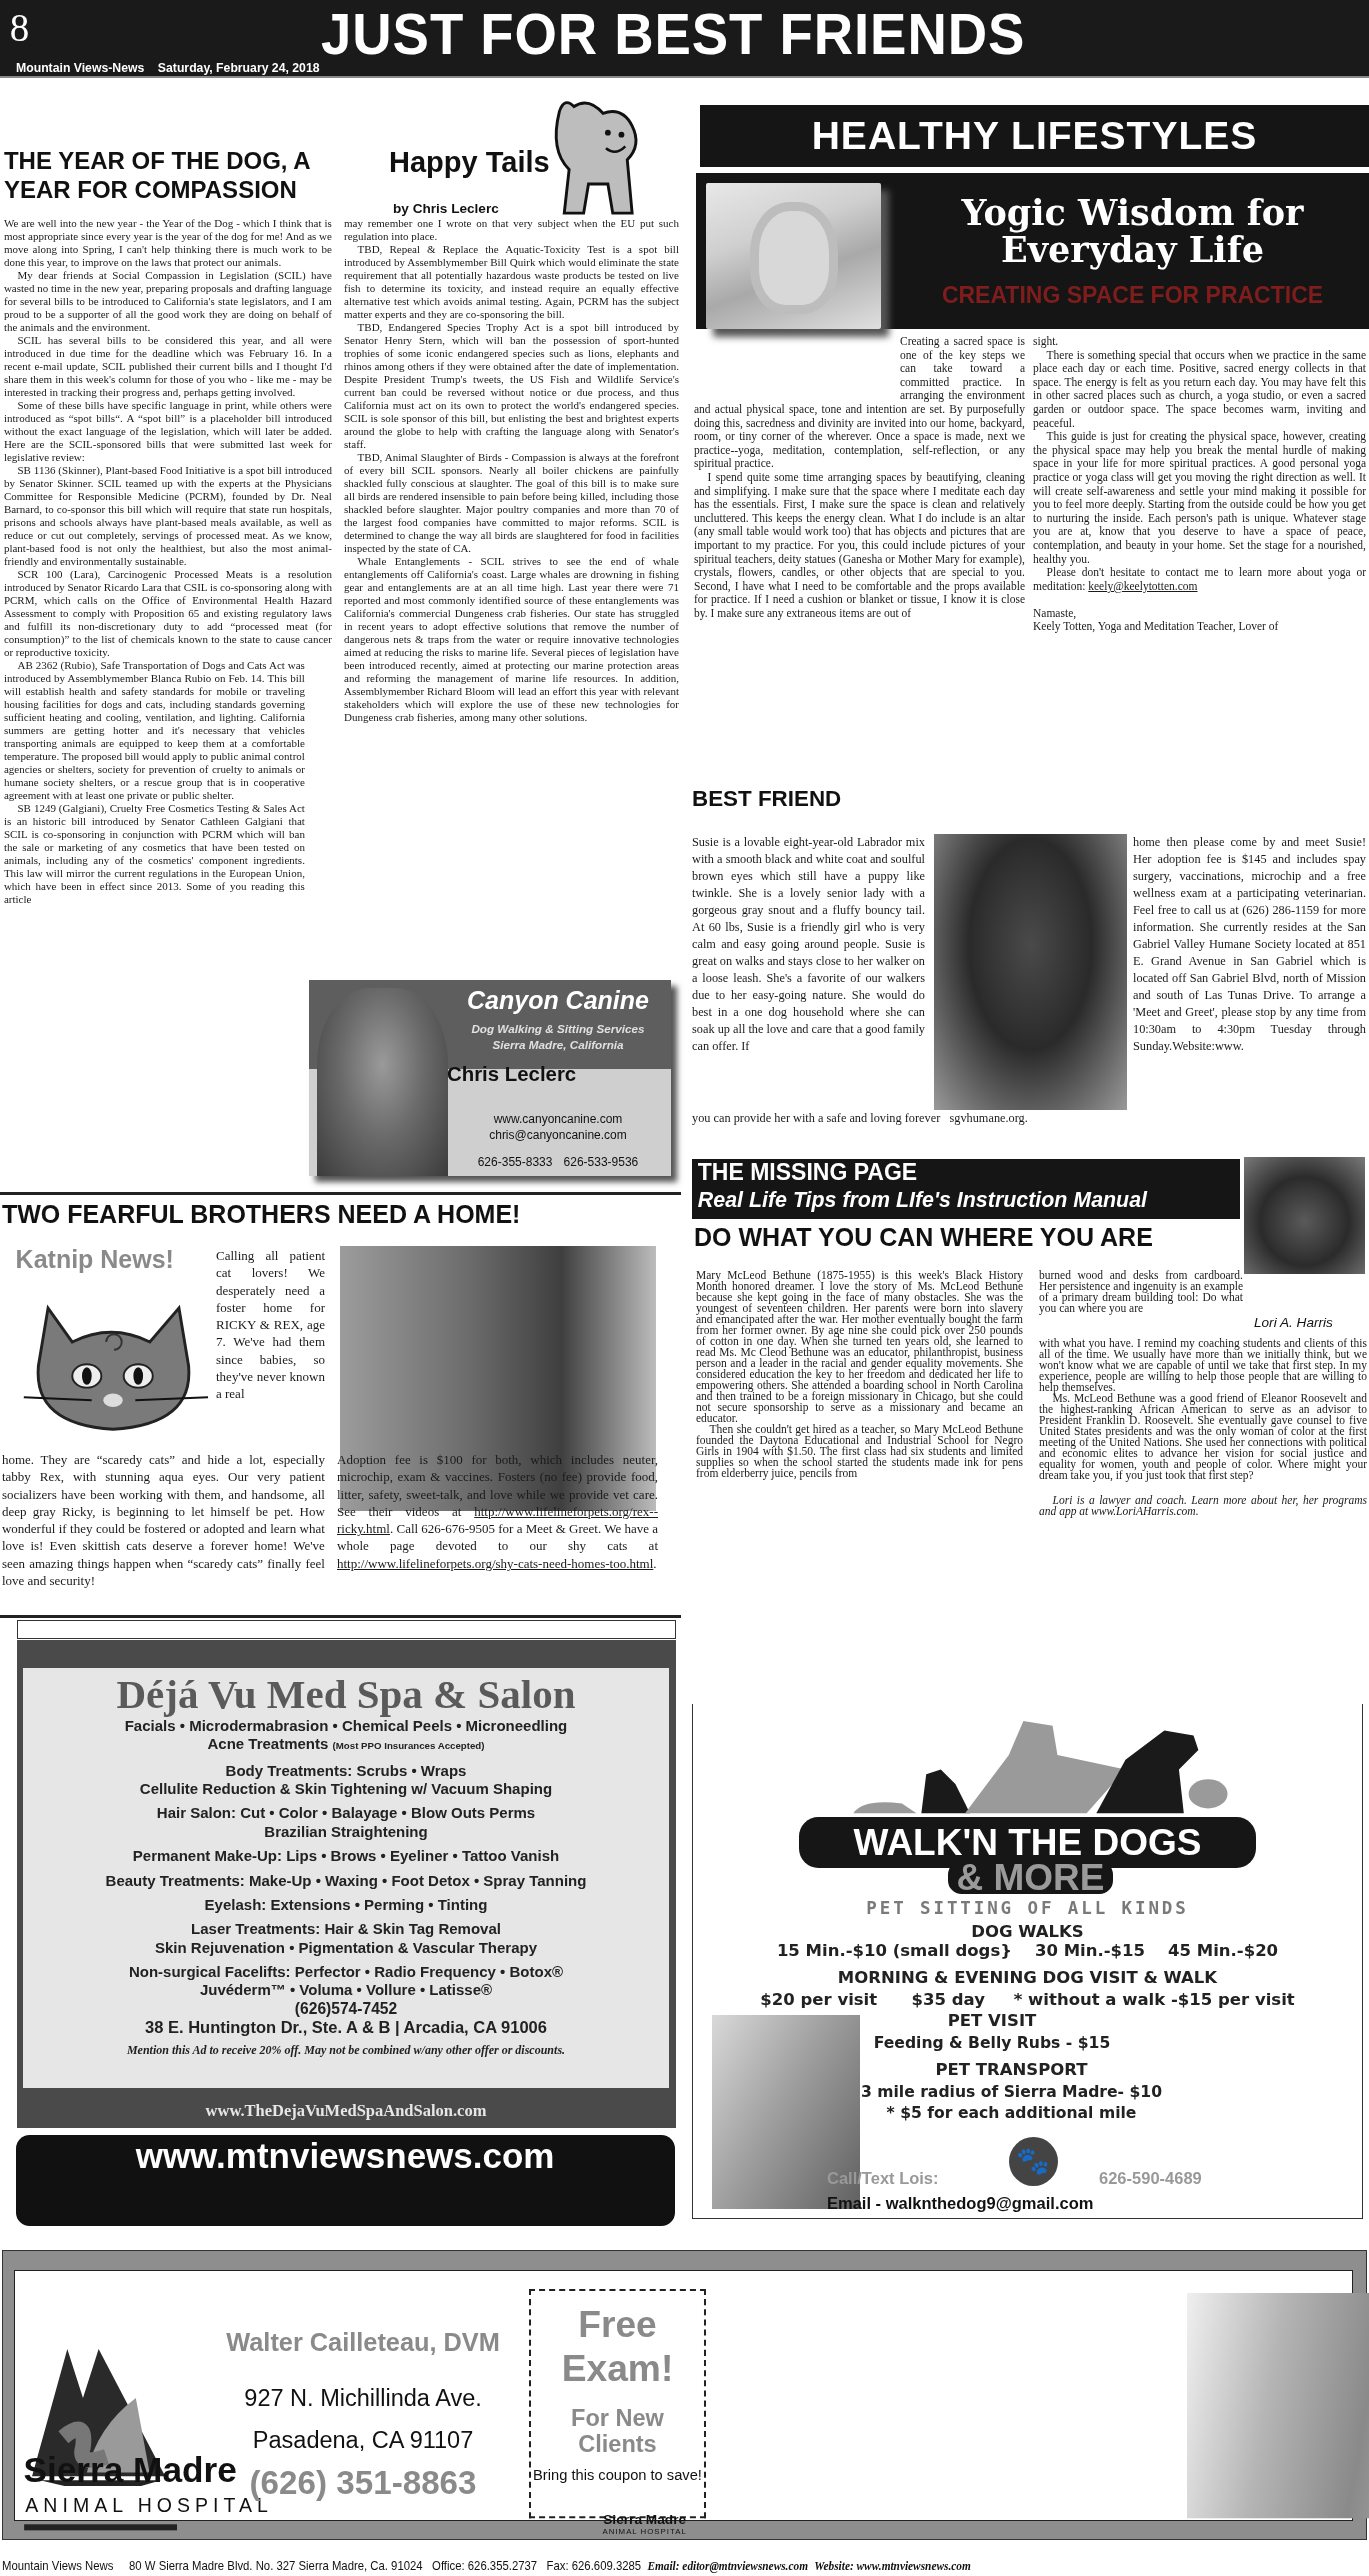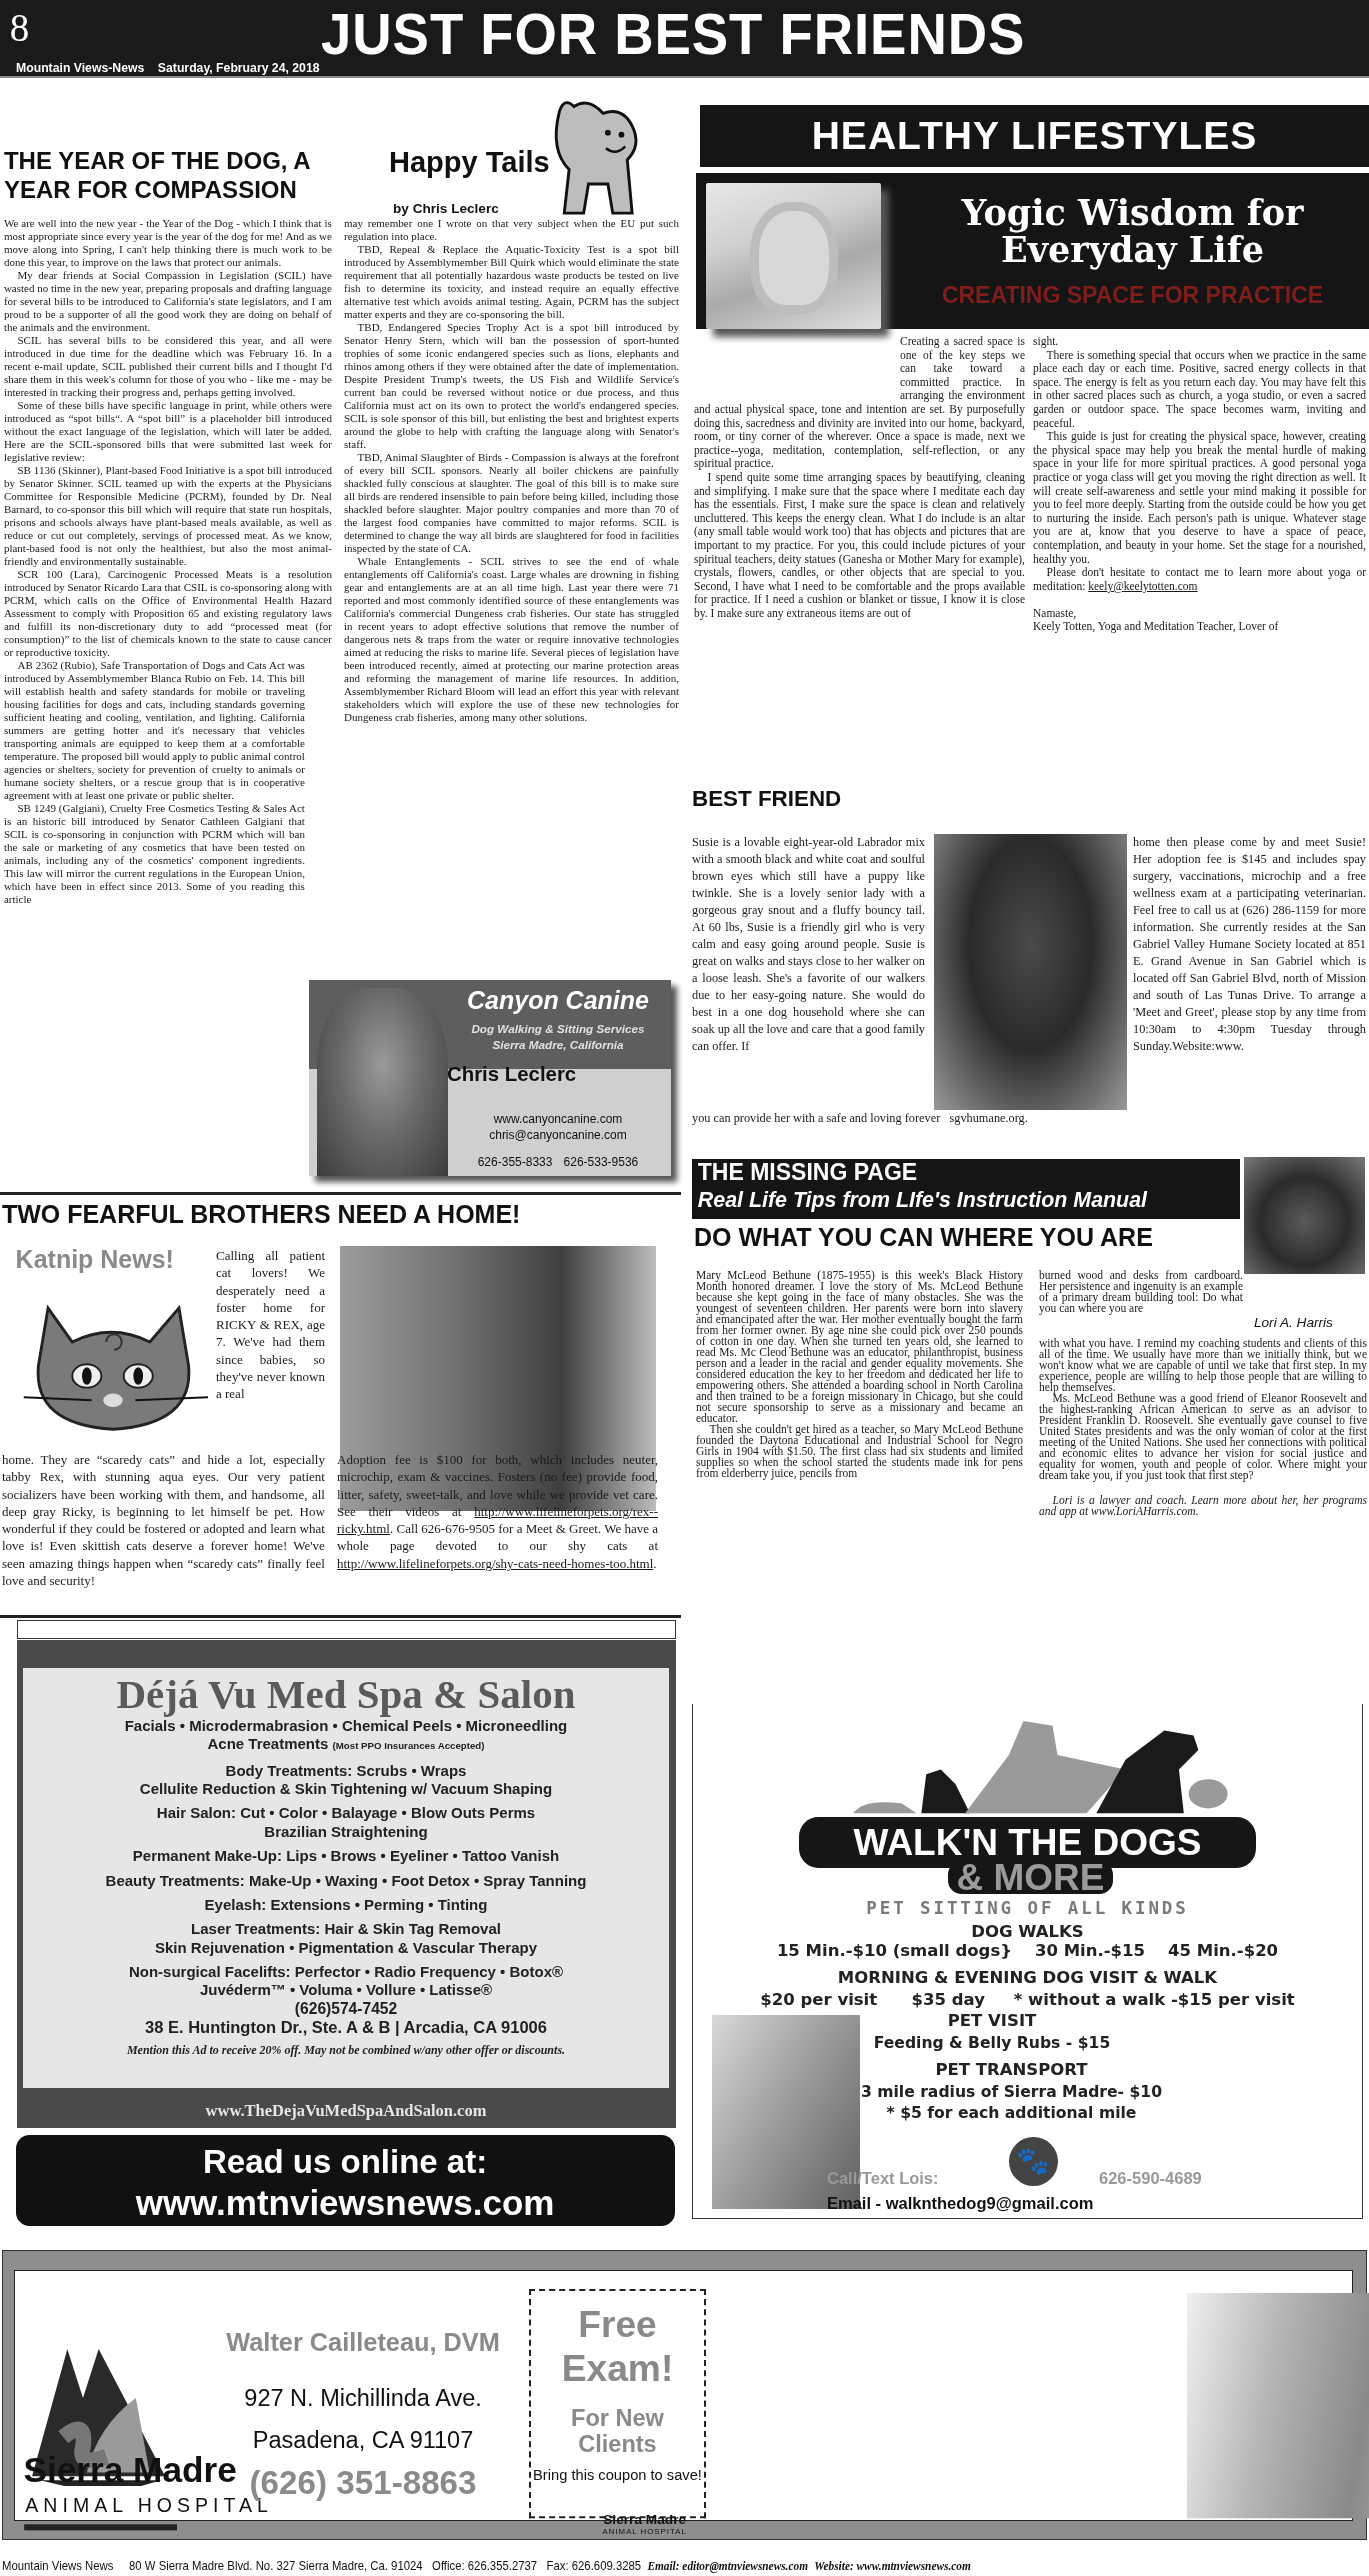--- a/index.html
+++ b/index.html
@@ -244,21 +244,20 @@
   <div class="dv-line">Skin Rejuvenation • Pigmentation &amp; Vascular Therapy</div>
   <div class="dv-line dv-gap">Non-surgical Facelifts: Perfector • Radio Frequency • Botox®</div>
   <div class="dv-line">Juvéderm™ • Voluma • Vollure • Latisse®</div>
   <div class="dv-line" style="font-size:15.6px;">(626)574-7452</div>
   <div class="dv-line" style="font-size:16.5px;">38 E. Huntington Dr., Ste. A &amp; B | Arcadia, CA 91006</div>
   <div id="dv-mention">Mention this Ad to receive 20% off. May not be combined w/any other offer or discounts.</div>
 </div>
 <div id="dv-footer" class="abs">www.TheDejaVuMedSpaAndSalon.com</div>
 
 <div id="read-online" class="abs">
-  <div id="read-l1">Read us online at:</div>
   <div id="read-l2">www.mtnviewsnews.com</div>
 </div>
 
 <div id="wd-box" class="abs"></div>
 <svg id="wd-logo" class="abs" viewBox="0 0 500 110">
   <path d="M60 100 Q70 85 110 90 L125 100Z" fill="#9a9a9a"></path>
   <path d="M130 100 L135 60 L150 55 L165 70 L180 100Z" fill="#1a1a1a"></path>
   <path d="M175 100 L220 40 L235 5 L265 10 L270 40 L340 55 L300 100Z" fill="#9a9a9a"></path>
   <path d="M310 100 L340 45 L380 15 L410 20 L415 35 L395 55 L400 100Z" fill="#1a1a1a"></path>
   <ellipse cx="425" cy="80" rx="20" ry="15" fill="#9a9a9a"></ellipse>

